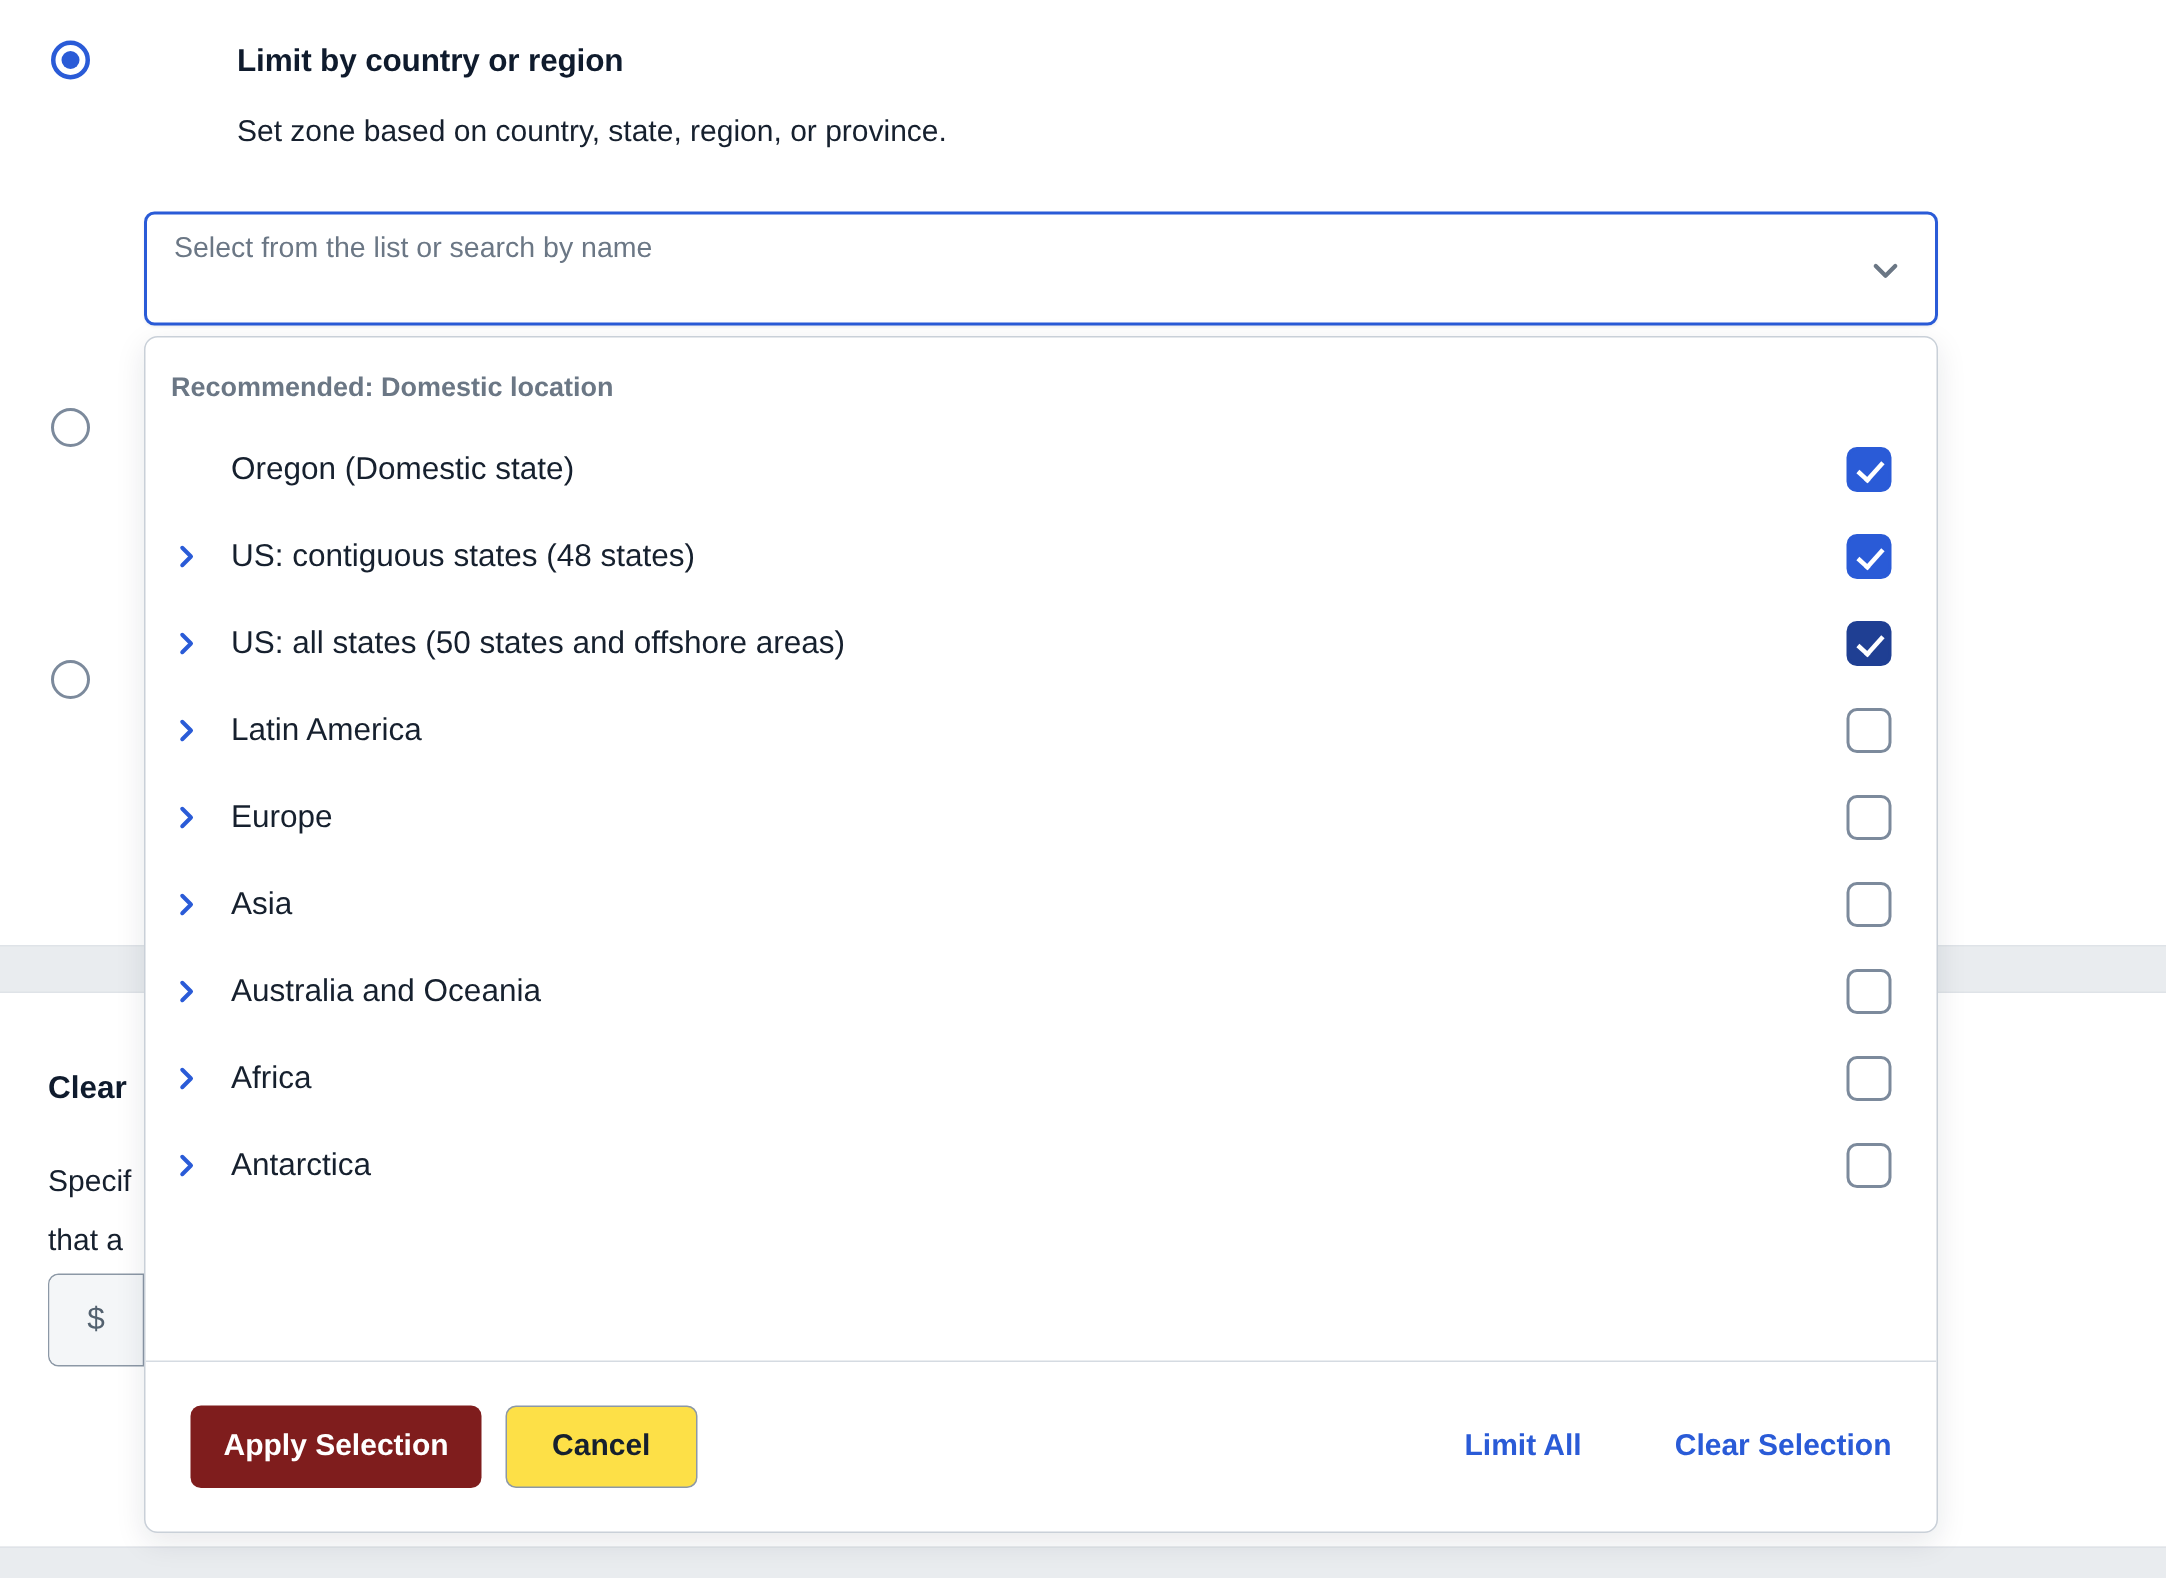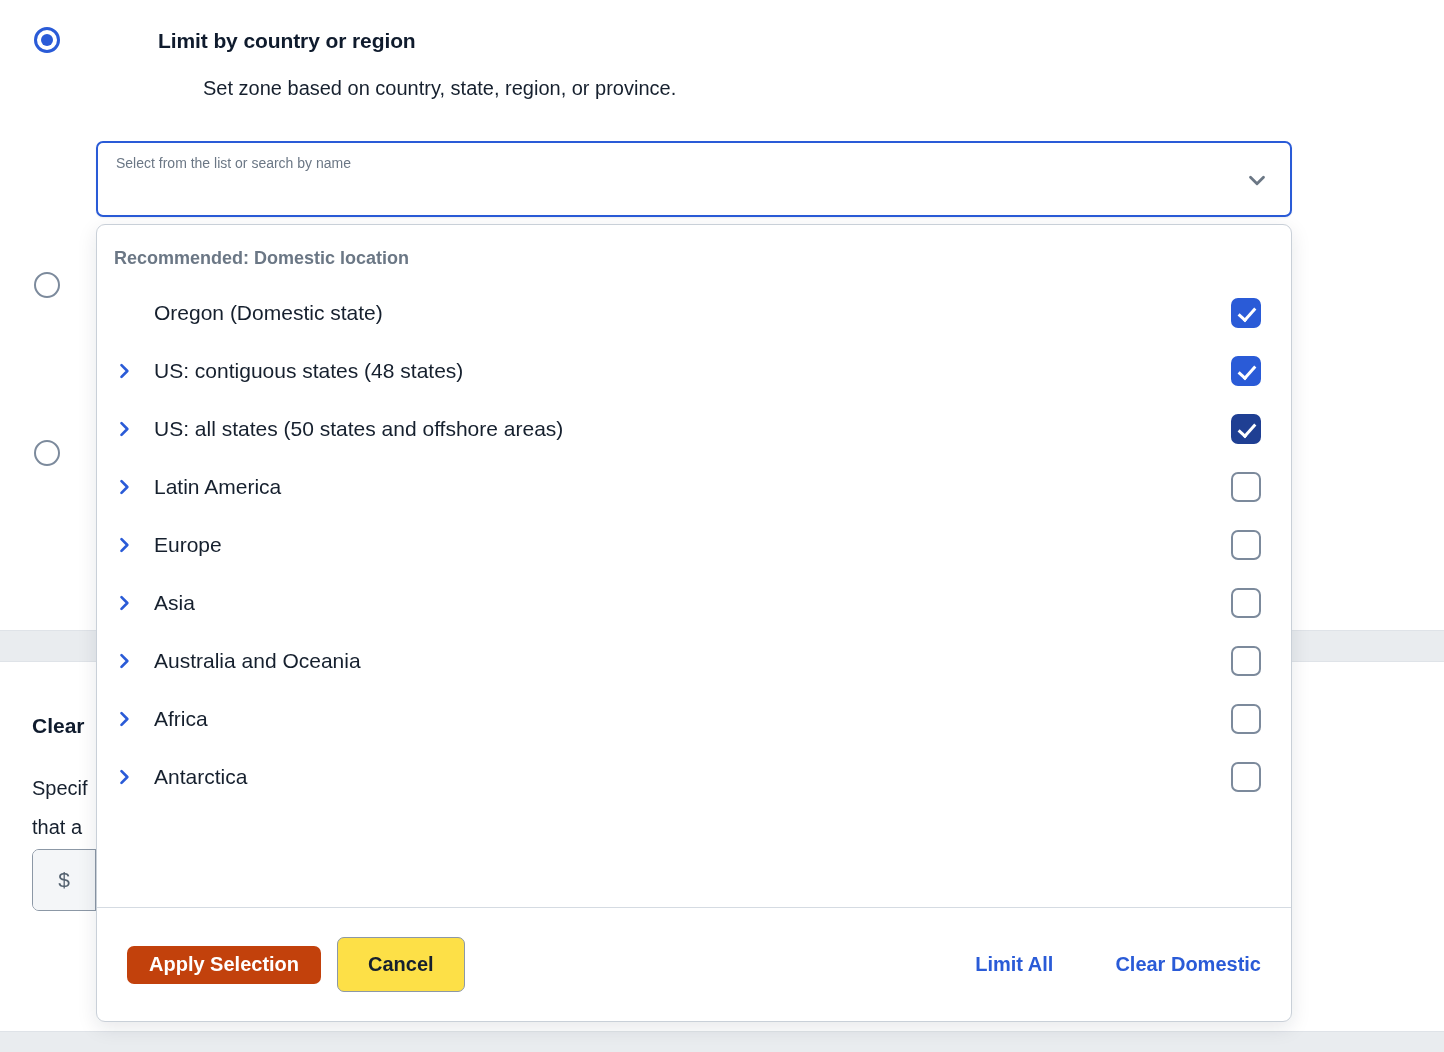--- a/index.html
+++ b/index.html
@@ -62,41 +62,40 @@
     font-weight: bold;
     color: #0f1b2d;
     letter-spacing: -0.1px;
     line-height: 26px;
   }
   .opt-desc {
     font-size: 20px;
     color: #16202e;
     line-height: 26px;
     margin-top: 21px;
-    margin-left: 45px;
   }
 
   
   .select-control {
     position: absolute;
     left: 96px;
     top: 141px;
     width: 1196px;
     height: 76px;
     box-sizing: border-box;
     border: 2px solid #2a5bd7;
     border-radius: 7px;
     background: #ffffff;
     box-shadow: 0 1px 2px rgba(20,30,50,0.07);
   }
   .select-placeholder {
     position: absolute;
     left: 18px;
     top: 12px;
-    font-size: 14px;
+    font-size: 19px;
     color: #6b7785;
   }
   .select-chevron {
     position: absolute;
     right: 20px;
     top: 24px;
     width: 26px;
     height: 26px;
     display: flex;
     align-items: center;
@@ -273,27 +272,27 @@
   .dropdown-footer {
     border-top: 1px solid #d5dbe2;
     height: 114px;
     flex: none;
     display: flex;
     align-items: center;
     padding: 0 30px;
     box-sizing: border-box;
   }
   .btn-primary {
-    background: #c2410c;
+    background: #7f1d1d;
     color: #ffffff;
     font-size: 20px;
     font-weight: bold;
     border: none;
     border-radius: 7px;
-    height: 38px;
+    height: 55px;
     padding: 0 22px;
     cursor: pointer;
     font-family: inherit;
   }
   .btn-secondary {
     background: #fde047;
     color: #16202e;
     font-size: 20px;
     font-weight: bold;
     border: 1px solid #8c98a6;
@@ -452,16 +451,16 @@
       <span class="cb unchecked"></span>
     </div>
 
   </div>
 
   <div class="dropdown-footer">
     <button class="btn-primary">Apply Selection</button>
     <button class="btn-secondary">Cancel</button>
     <span class="footer-spacer"></span>
     <span class="link-action">Limit All</span>
-    <span class="link-action">Clear Domestic</span>
+    <span class="link-action">Clear Selection</span>
   </div>
 
 </div>
 
 </body></html>

